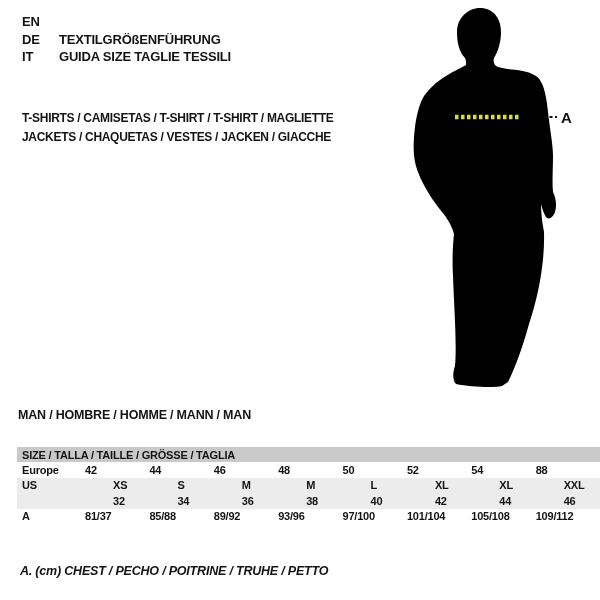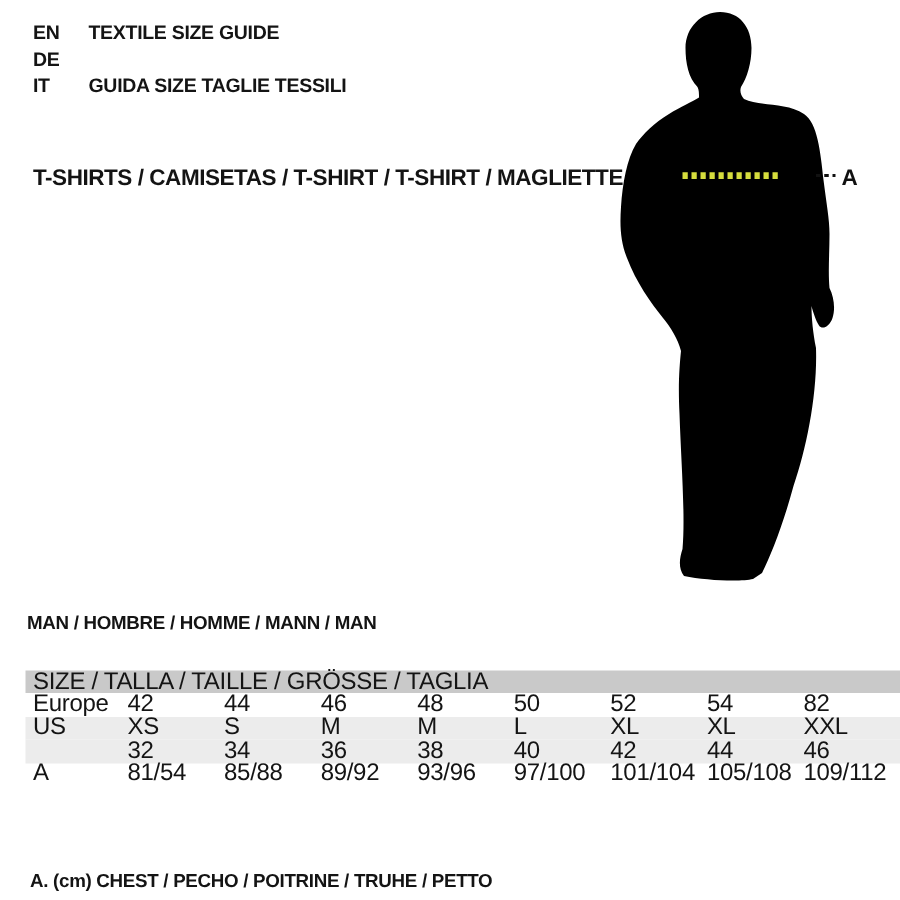--- a/index.html
+++ b/index.html
@@ -23,81 +23,83 @@
     display: flex; align-items: center;
     height: 17.4px;
     font-weight: 700; font-size: 13px;
     letter-spacing: -0.2px; white-space: nowrap;
   }
   .lang-code { width: 37px; flex: 0 0 37px; }
 
   
   .categories {
     position: absolute; left: 22px; top: 109px;
-    font-weight: 700; font-size: 15px; line-height: 19px;
+    font-weight: 700; font-size: 12px; line-height: 19px;
     letter-spacing: -0.3px; white-space: nowrap;
   }
 
   
   .figure { position: absolute; left: 398px; top: 6px; }
   .figure text {
     font-family: "Liberation Sans", sans-serif;
     font-weight: 700; font-size: 15px; fill: #111;
   }
 
   
   .section-title {
     position: absolute; left: 18px; top: 408px;
     font-weight: 700; font-size: 12.5px; letter-spacing: -0.2px;
     white-space: nowrap;
   }
 
   
   .size-table {
     position: absolute; left: 17px; top: 447px; width: 583px;
-    font-weight: 400; font-size: 16px; letter-spacing: -0.2px;
+    font-weight: 700; font-size: 11px; letter-spacing: -0.2px;
   }
   .thead {
     background: var(--header-bg, #c9c9c9);
     height: 15px; display: flex; align-items: center;
     padding-left: 5px; box-sizing: border-box;
   }
   .trow { display: flex; align-items: center; height: 15.5px; }
-  .trow.shaded { background: var(--shade-bg, #ececec); }
+  .trow.shaded { background: var(--shade-bg, #ececec); gap: 28px; }
   .tlabel { width: 68px; flex: 0 0 68px; padding-left: 5px; box-sizing: border-box; }
   .tcell { flex: 1 1 0; }
 
   
   .footnote {
-    position: absolute; left: 20px; top: 580px;
+    position: absolute; left: 20px; top: 564px;
     font-weight: 700; font-size: 12.5px; letter-spacing: -0.2px;
     white-space: nowrap;
+    font-style: italic;
   }
 </style>
 </head>
 <body>
 
 <div class="stage">
 
   <div class="lang-list">
     <div class="lang-row">
       <span class="lang-code">EN</span>
-      <span class="lang-label">TEXTILE SIZE GUIDE</span>
     </div>
     <div class="lang-row">
       <span class="lang-code">DE</span>
+      <span class="lang-label">TEXTILGRÖßENFÜHRUNG</span>
     </div>
     <div class="lang-row">
       <span class="lang-code">IT</span>
       <span class="lang-label">GUIDA SIZE TAGLIE TESSILI</span>
     </div>
   </div>
 
   <div class="categories">
     <div>T-SHIRTS / CAMISETAS / T-SHIRT / T-SHIRT / MAGLIETTE</div>
+    <div>JACKETS / CHAQUETAS / VESTES / JACKEN / GIACCHE</div>
   </div>
 
   <svg class="figure" width="175" height="385" viewBox="0 0 175 385" aria-hidden="true">
     <path fill="#000000" d="M 82 2
          C 95 2 103 12 103 26
          C 103 36 100 46 96 52
          C 95 55 96 58 98 60
          C 108 65 126 62 138 70
          C 147 76 149 95 151 114
          C 153 130 155 140 155 150
@@ -134,21 +136,21 @@
 
     <div class="trow">
       <span class="tlabel">Europe</span>
       <span class="tcell">42</span>
       <span class="tcell">44</span>
       <span class="tcell">46</span>
       <span class="tcell">48</span>
       <span class="tcell">50</span>
       <span class="tcell">52</span>
       <span class="tcell">54</span>
-      <span class="tcell">82</span>
+      <span class="tcell">88</span>
     </div>
 
     <div class="trow shaded">
       <span class="tlabel">US</span>
       <span class="tcell">XS</span>
       <span class="tcell">S</span>
       <span class="tcell">M</span>
       <span class="tcell">M</span>
       <span class="tcell">L</span>
       <span class="tcell">XL</span>
@@ -163,21 +165,21 @@
       <span class="tcell">36</span>
       <span class="tcell">38</span>
       <span class="tcell">40</span>
       <span class="tcell">42</span>
       <span class="tcell">44</span>
       <span class="tcell">46</span>
     </div>
 
     <div class="trow">
       <span class="tlabel">A</span>
-      <span class="tcell">81/54</span>
+      <span class="tcell">81/37</span>
       <span class="tcell">85/88</span>
       <span class="tcell">89/92</span>
       <span class="tcell">93/96</span>
       <span class="tcell">97/100</span>
       <span class="tcell">101/104</span>
       <span class="tcell">105/108</span>
       <span class="tcell">109/112</span>
     </div>
   </div>
 

